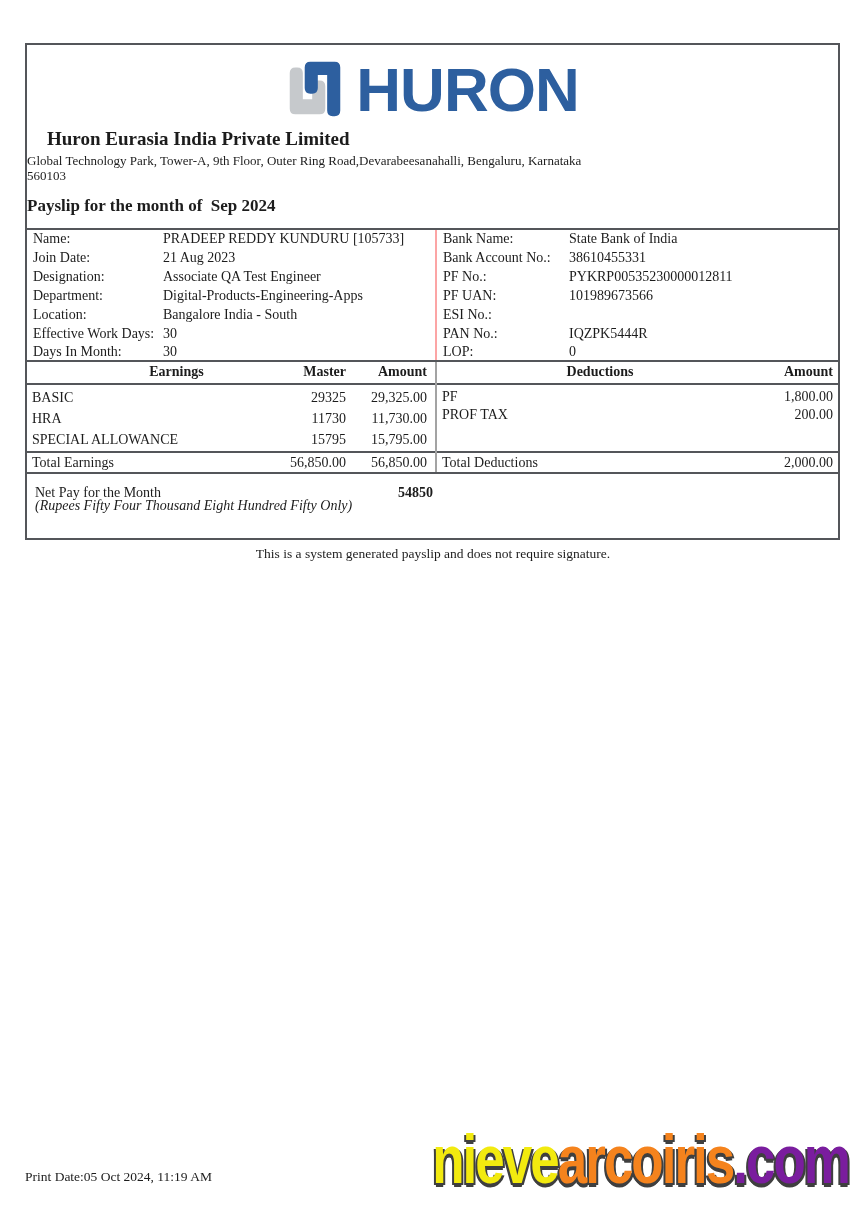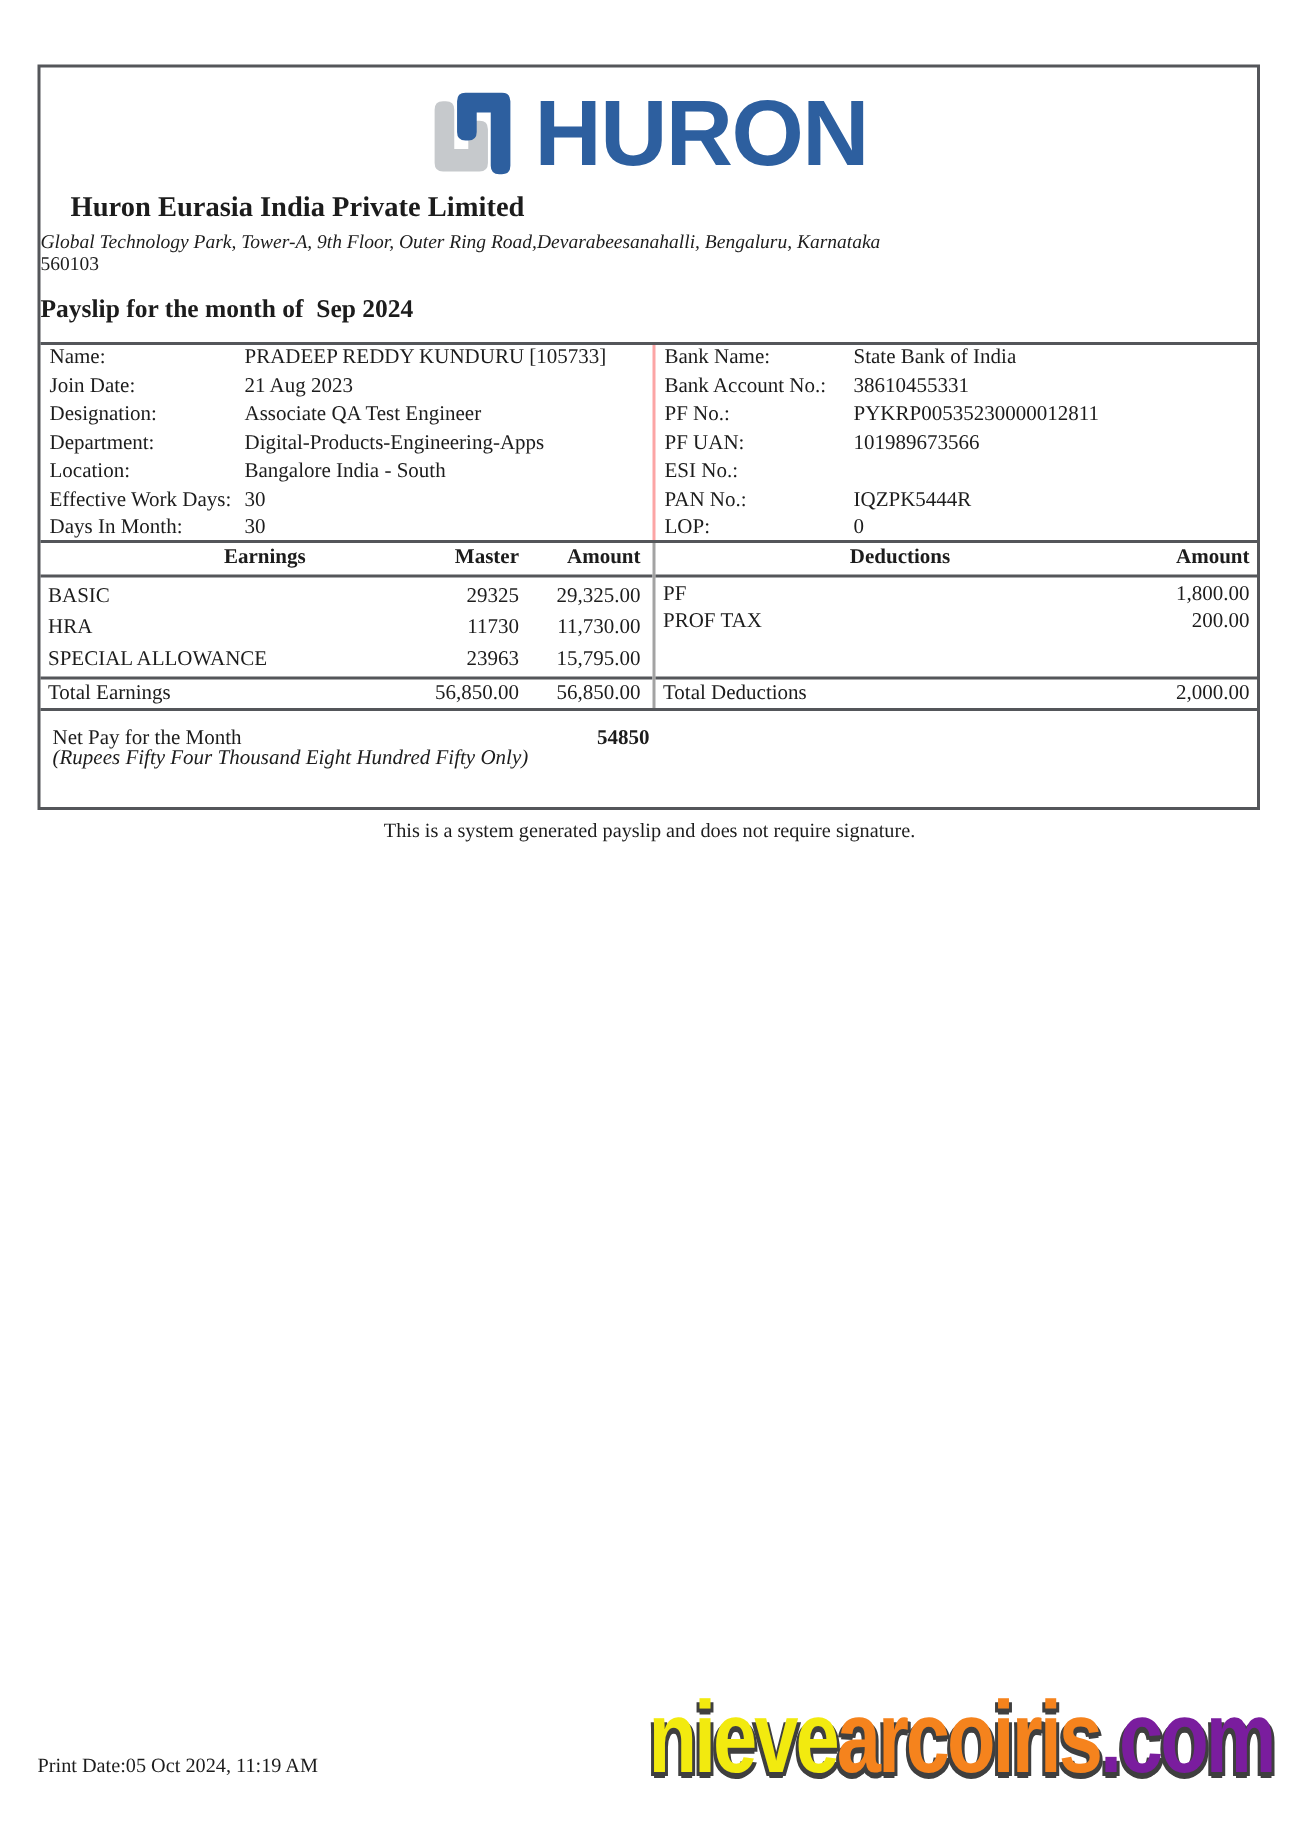--- a/index.html
+++ b/index.html
@@ -14,21 +14,21 @@
   }
   
   .header-section { position:absolute; top:0; left:0; width:100%; height:230px; }
   .logo-row { margin-top:11px; height:66px; display:flex; align-items:center; justify-content:center; gap:12px; }
   .logo-mark { display:block; }
   .wordmark {
     font-family:"Liberation Sans", sans-serif; font-weight:bold;
     font-size:62px; letter-spacing:-1px; line-height:62px; margin-top:2px;
   }
   .company-name { font-size:19px; font-weight:bold; margin-top:6px;padding-left:20px; }
-  .address-line1 { font-size:13px; line-height:15px; margin-top:3px;font-style:italic; }
+  .address-line1 { font-size:13px; line-height:15px; margin-top:3px; }
   .address-line2 { font-size:13px; line-height:15px; }
   .payslip-title { font-size:17px; font-weight:bold; margin-top:13px; white-space:pre; }
   
   .details-section {
     position:absolute; top:183px; left:0; width:100%; height:132px;
     border-top:2px solid #54565a; display:flex; font-size:14px;
   }
   .details-left { width:408px; }
   .details-right { flex:1; border-left:2px solid #fca5a5; }
   .drow { display:flex; height:18.85px; align-items:center; overflow:visible; }
@@ -172,21 +172,21 @@
             <div class="num">29325</div>
             <div class="num num-amount">29,325.00</div>
           </div>
           <div class="money-row">
             <div class="row-name">HRA</div>
             <div class="num">11730</div>
             <div class="num num-amount">11,730.00</div>
           </div>
           <div class="money-row">
             <div class="row-name">SPECIAL ALLOWANCE</div>
-            <div class="num">23963</div>
+            <div class="num">15795</div>
             <div class="num num-amount">15,795.00</div>
           </div>
         </div>
         <div class="money-total">
           <div class="row-name">Total Earnings</div>
           <div class="num">56,850.00</div>
           <div class="num num-amount">56,850.00</div>
         </div>
       </div>
 

